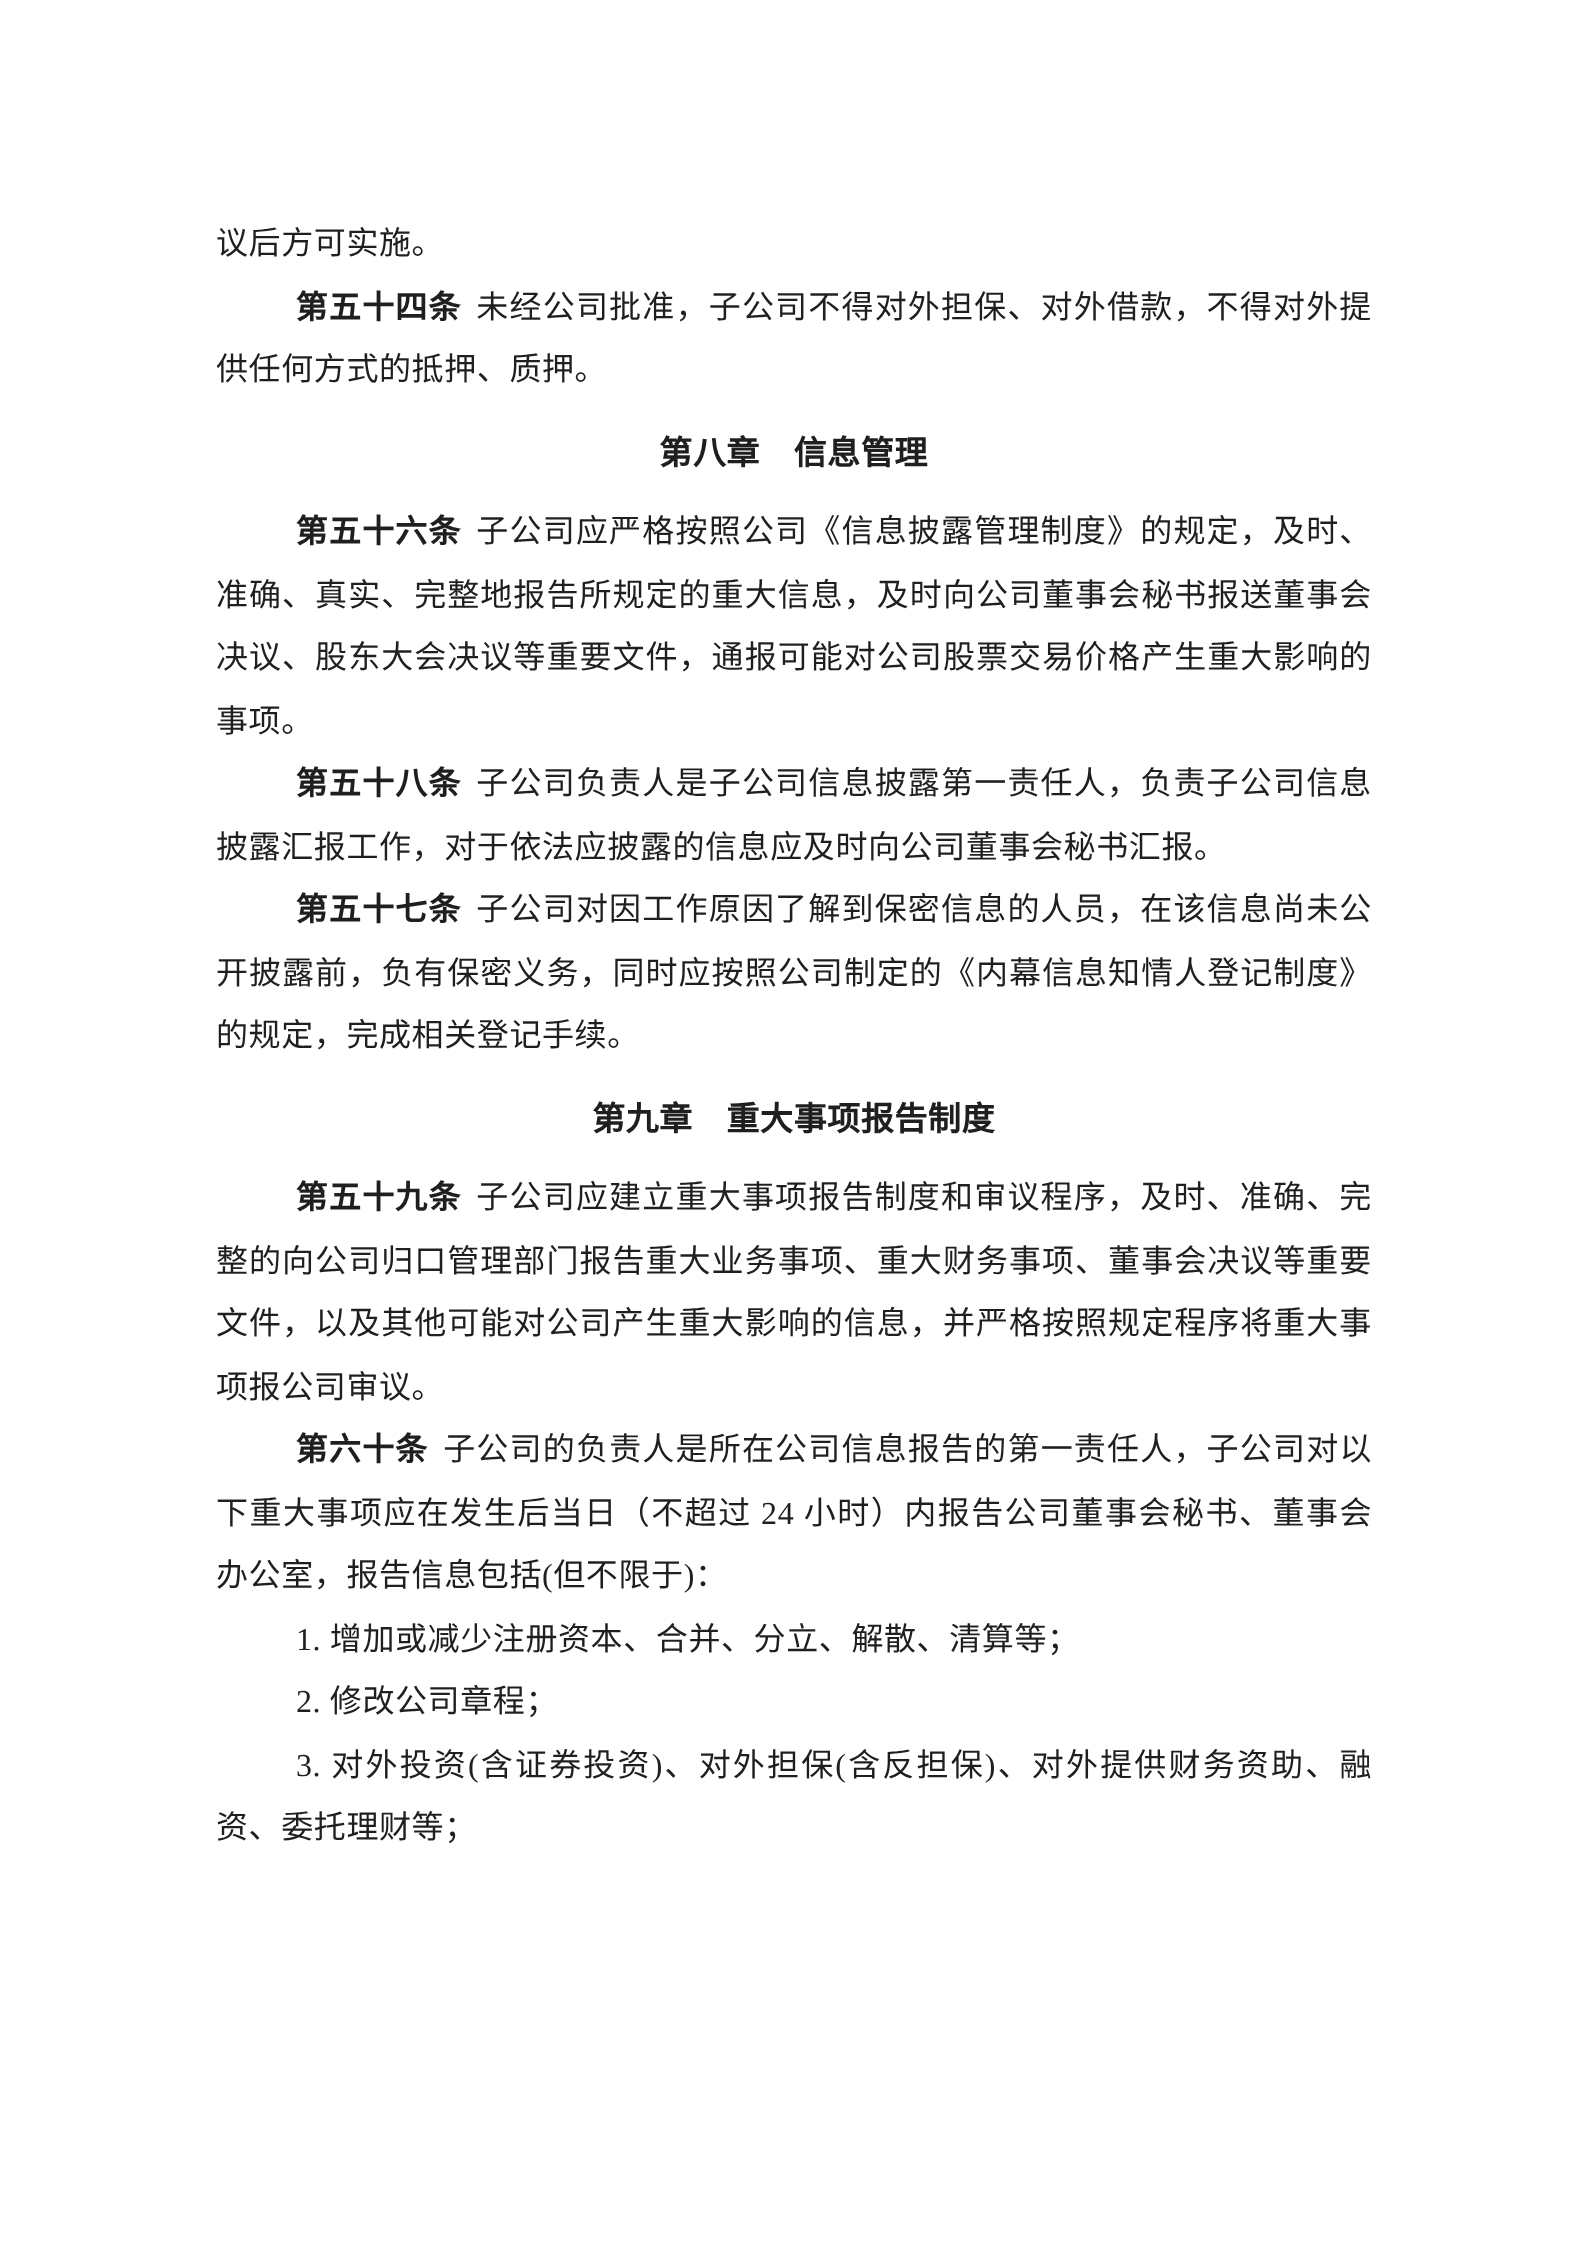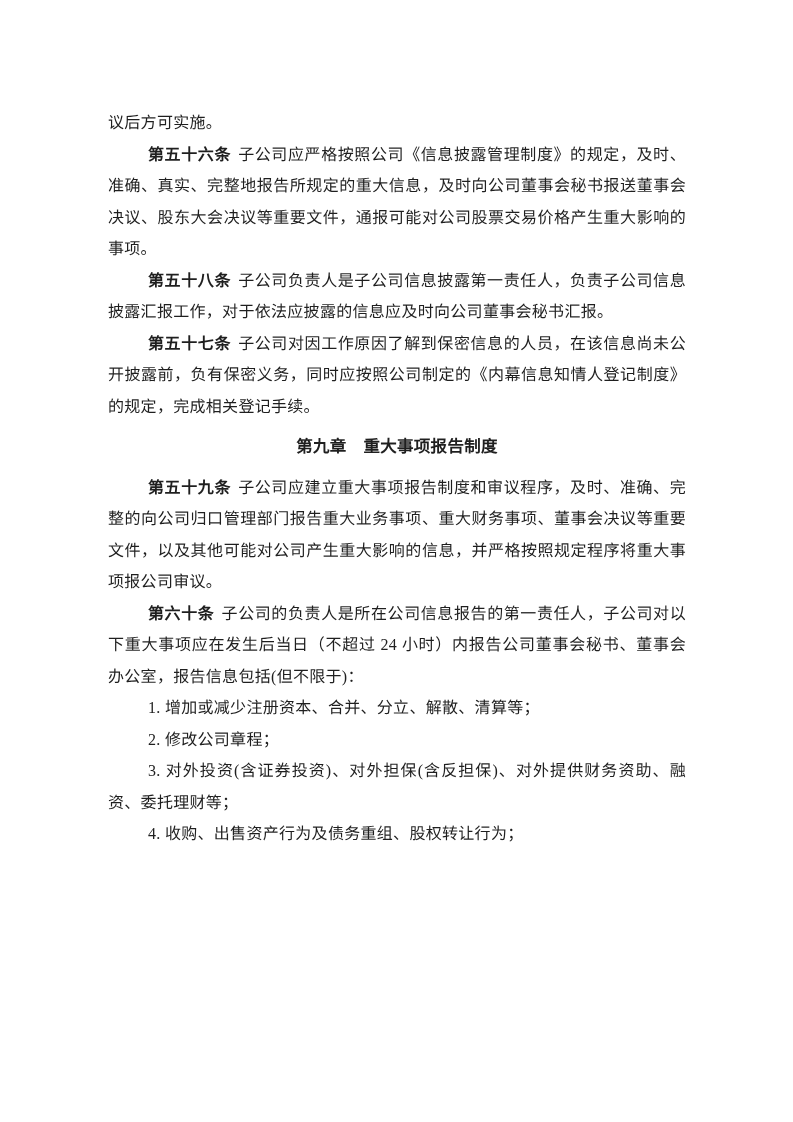--- a/index.html
+++ b/index.html
@@ -44,36 +44,37 @@
     letter-spacing: 0.3px;
   }
 </style>
 </head>
 <body>
 
 <div class="page">
 
   <p class="para">议后方可实施。</p>
 
+  <p class="para indent"><span class="article-label">第五十四条</span><span>未经公司批准，子公司不得对外担保、对外借款，不得对外提供任何方式的抵押、质押。</span></p>
 
+  <h2 class="chapter">第八章　信息管理</h2>
 
   <p class="para indent"><span class="article-label">第五十六条</span><span>子公司应严格按照公司《信息披露管理制度》的规定，及时、准确、真实、完整地报告所规定的重大信息，及时向公司董事会秘书报送董事会决议、股东大会决议等重要文件，通报可能对公司股票交易价格产生重大影响的事项。</span></p>
 
 
   <p class="para indent"><span class="article-label">第五十八条</span><span>子公司负责人是子公司信息披露第一责任人，负责子公司信息披露汇报工作，对于依法应披露的信息应及时向公司董事会秘书汇报。</span></p>
 
   <p class="para indent"><span class="article-label">第五十七条</span><span>子公司对因工作原因了解到保密信息的人员，在该信息尚未公开披露前，负有保密义务，同时应按照公司制定的《内幕信息知情人登记制度》的规定，完成相关登记手续。</span></p>
 
   <h2 class="chapter">第九章　重大事项报告制度</h2>
 
   <p class="para indent"><span class="article-label">第五十九条</span><span>子公司应建立重大事项报告制度和审议程序，及时、准确、完整的向公司归口管理部门报告重大业务事项、重大财务事项、董事会决议等重要文件，以及其他可能对公司产生重大影响的信息，并严格按照规定程序将重大事项报公司审议。</span></p>
 
   <p class="para indent"><span class="article-label">第六十条</span><span>子公司的负责人是所在公司信息报告的第一责任人，子公司对以下重大事项应在发生后当日（不超过 24 小时）内报告公司董事会秘书、董事会办公室，报告信息包括(但不限于)：</span></p>
 
   <p class="para indent">1. 增加或减少注册资本、合并、分立、解散、清算等；</p>
 
   <p class="para indent">2. 修改公司章程；</p>
 
   <p class="para indent">3. 对外投资(含证券投资)、对外担保(含反担保)、对外提供财务资助、融资、委托理财等；</p>
 
-  <p class="para indent">4. 收购、出售资产行为及债务重组、股权转让行为；</p>
 
 </div>
 
 </body></html>

